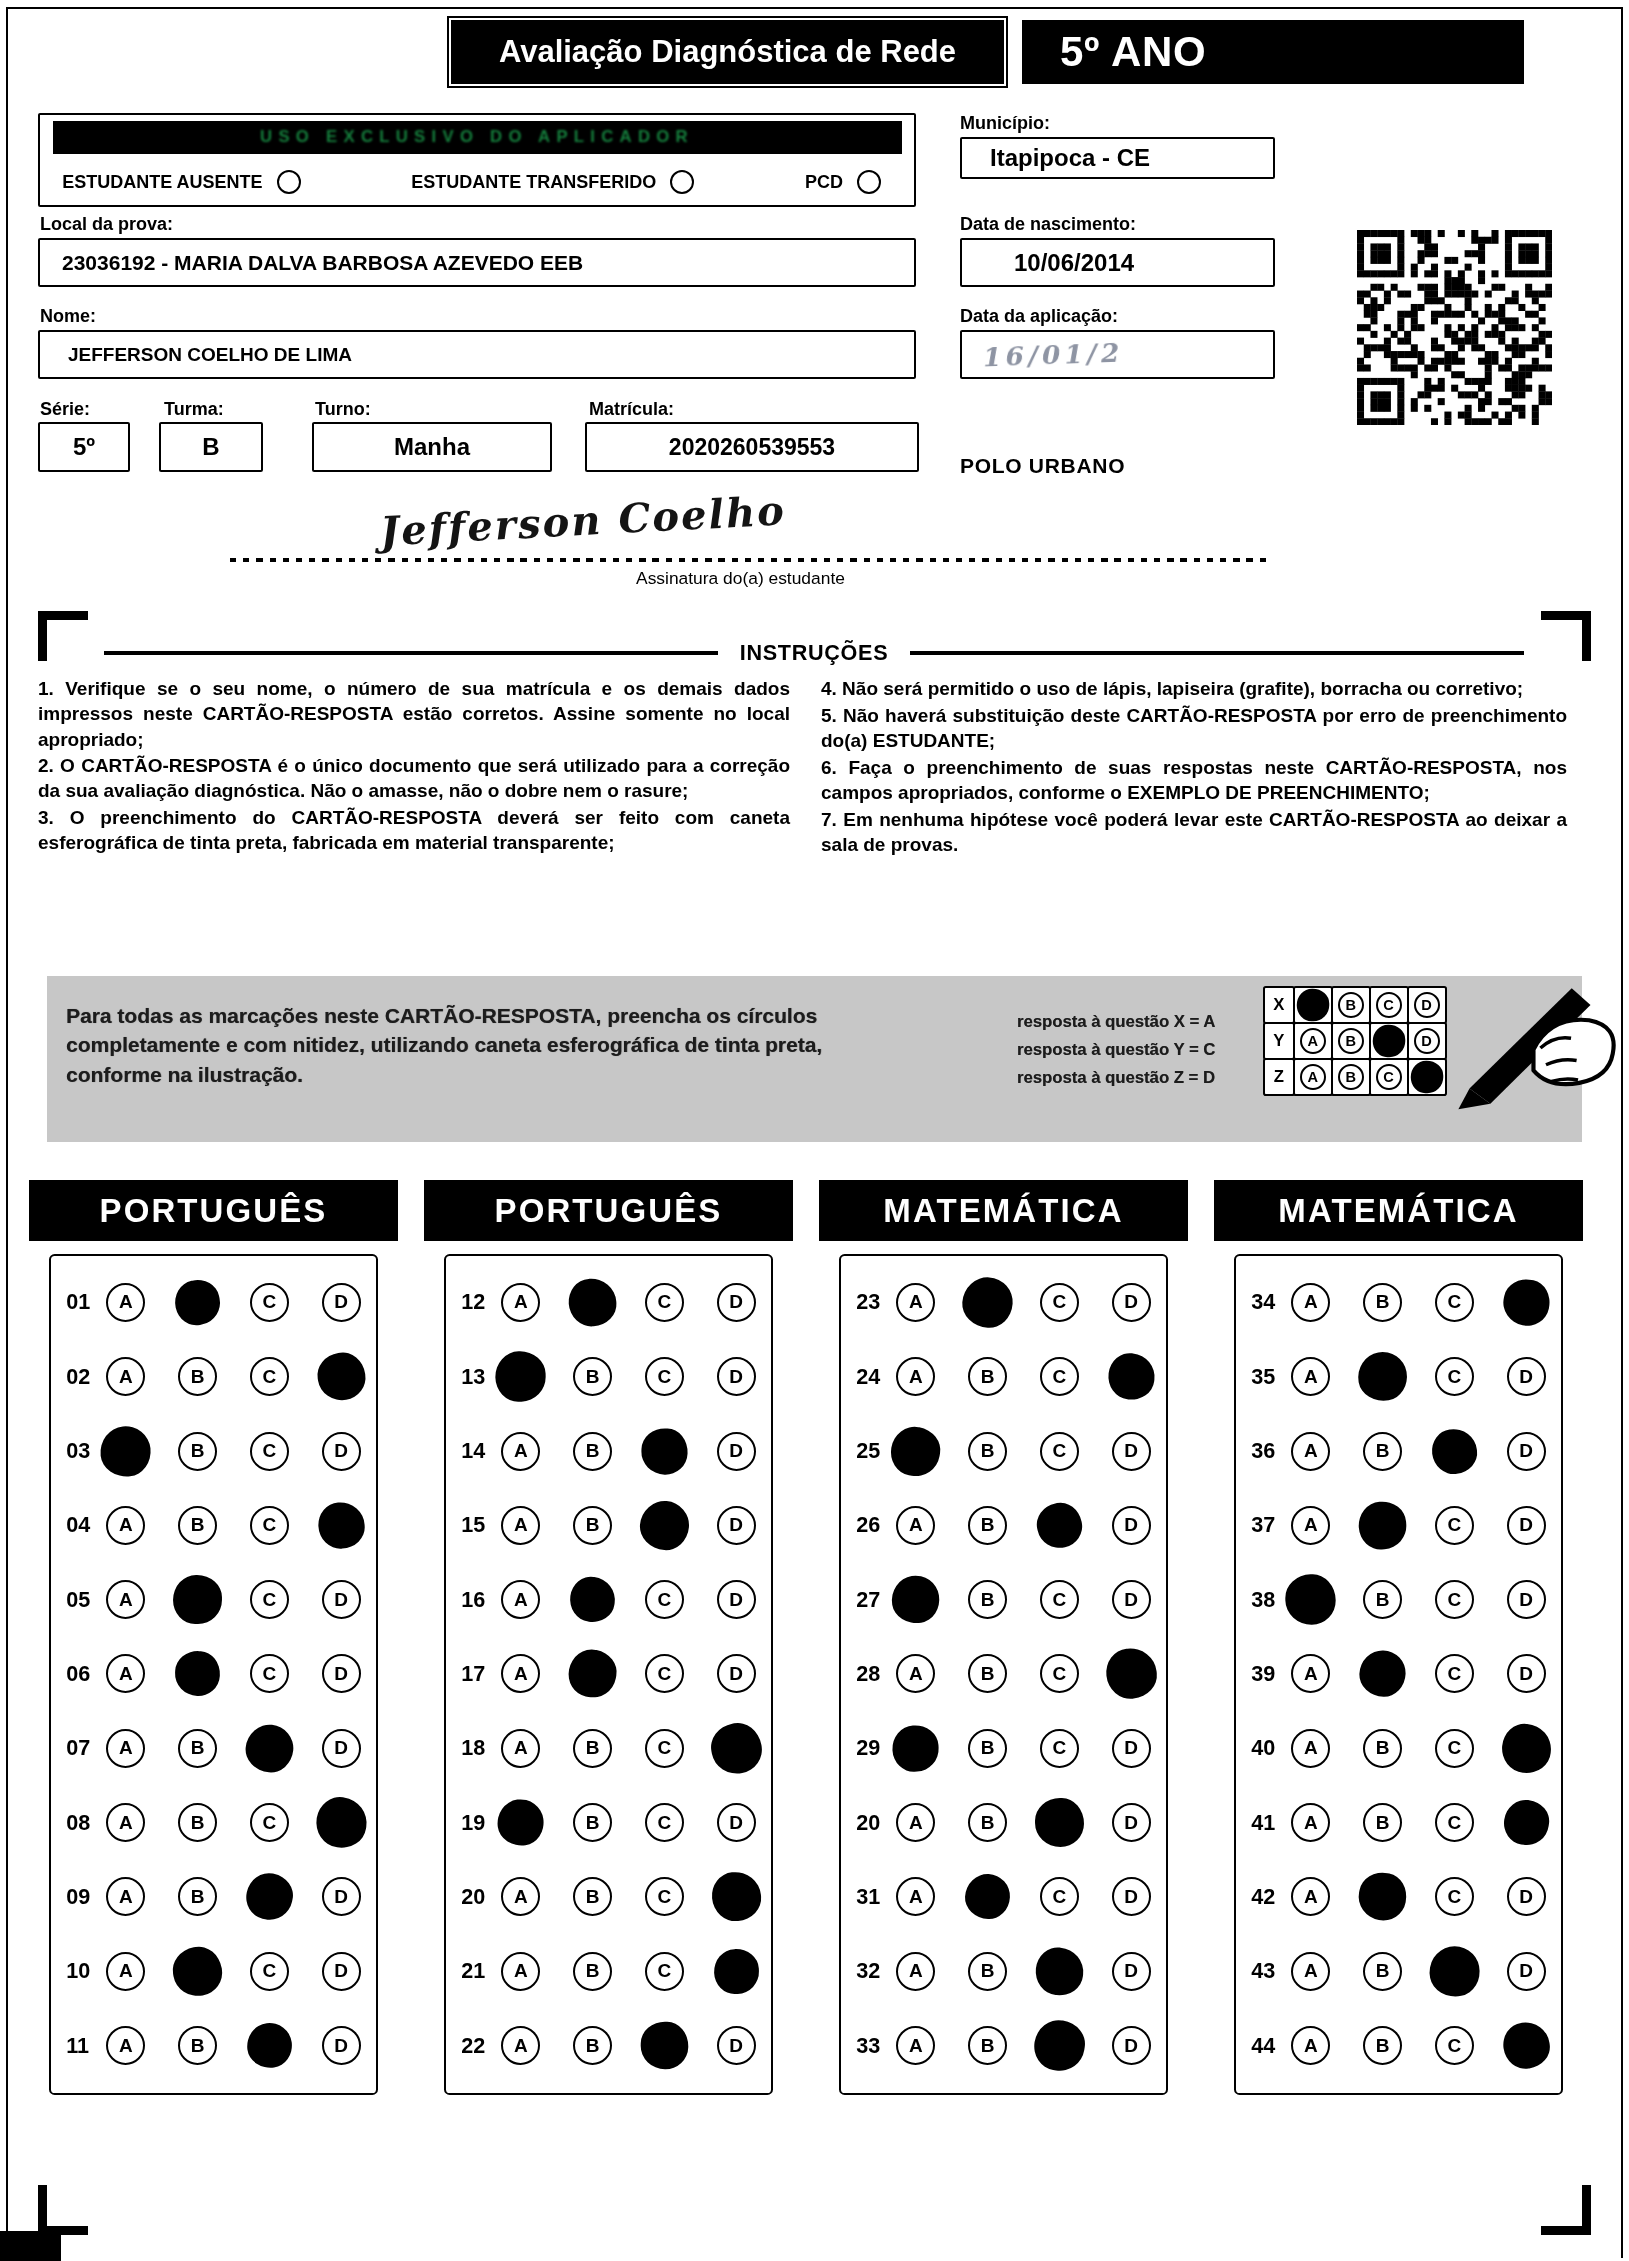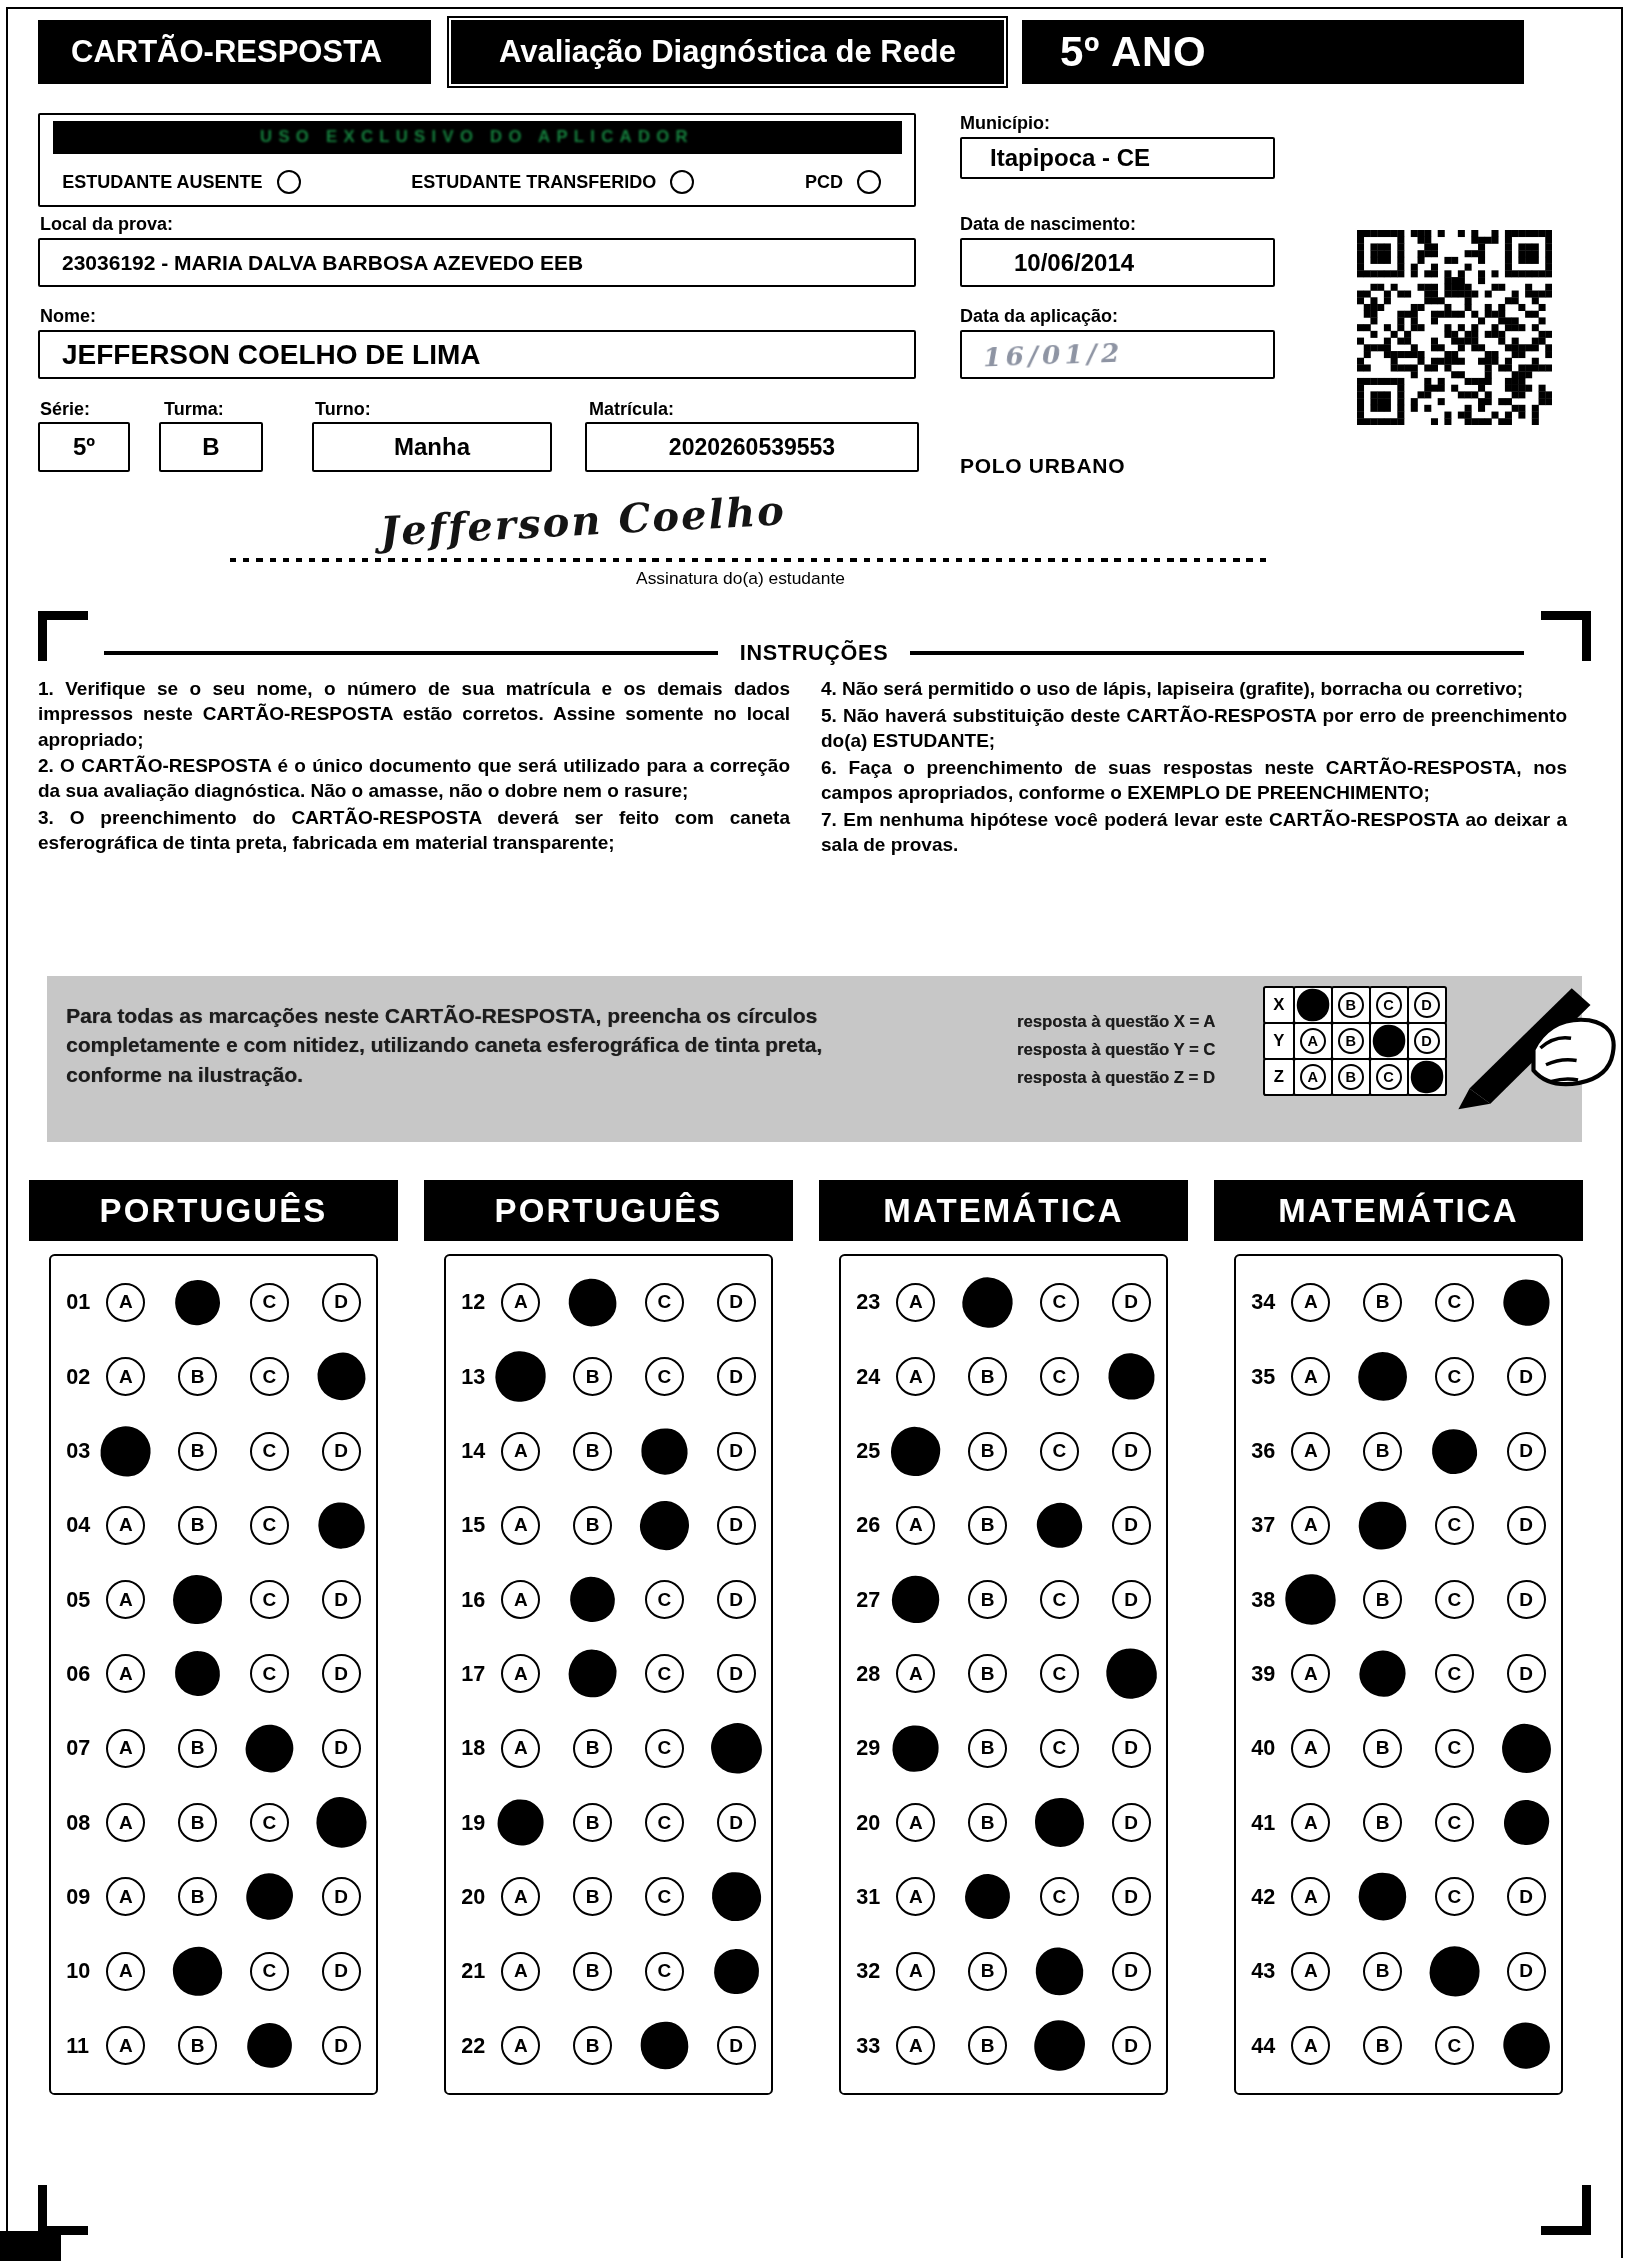--- a/index.html
+++ b/index.html
@@ -91,21 +91,20 @@
   .edge-print{left:0;top:2231px;width:61px;height:30px;background:#000;}
   .qr{left:1357px;top:230px;width:195px;height:195px;}
   .polo{left:960px;top:454px;font-weight:bold;font-size:21px;letter-spacing:0.7px;}
 </style>
 </head>
 <body>
 
 <div class="page">
   <div class="page-frame"></div>
 
-  <div class="abs hdr-box hdr-left">CARTÃO-RESPOSTA</div>
   <div class="abs hdr-box hdr-mid">Avaliação Diagnóstica de Rede</div>
   <div class="abs hdr-box hdr-right">5º ANO</div>
 
   <div class="abs applicator">
     <div class="applicator-bar">
       <span>USO EXCLUSIVO DO APLICADOR</span>
     </div>
     <div class="status-row">
         <div class="status-item">
           <span class="status-label">ESTUDANTE AUSENTE</span>
@@ -119,21 +118,21 @@
           <span class="status-label">PCD</span>
           <span class="status-circle"></span>
         </div>
       </div>
   </div>
 
   <div class="abs label" style="left:40px;top:214px;">Local da prova:</div>
   <div class="abs field" style="left:38px;top:238px;width:878px;height:49px;font-size:21px;padding-left:22px;">23036192 - MARIA DALVA BARBOSA AZEVEDO EEB</div>
 
   <div class="abs label" style="left:40px;top:306px;">Nome:</div>
-  <div class="abs field" style="left:38px;top:330px;width:878px;height:49px;font-size:28px;padding-left:22px;">JEFFERSON COELHO DE LIMA</div>
+  <div class="abs field" style="left:38px;top:330px;width:878px;height:49px;font-size:19px;padding-left:28px;">JEFFERSON COELHO DE LIMA</div>
 
   <div class="abs label" style="left:40px;top:399px;">Série:</div>
   <div class="abs label" style="left:164px;top:399px;">Turma:</div>
   <div class="abs label" style="left:315px;top:399px;">Turno:</div>
   <div class="abs label" style="left:589px;top:399px;">Matrícula:</div>
 
   <div class="abs field" style="left:38px;top:422px;width:92px;height:50px;font-size:24px;justify-content:center;">5º</div>
   <div class="abs field" style="left:159px;top:422px;width:104px;height:50px;font-size:24px;justify-content:center;">B</div>
   <div class="abs field" style="left:312px;top:422px;width:240px;height:50px;font-size:24px;justify-content:center;">Manha</div>
   <div class="abs field" style="left:585px;top:422px;width:334px;height:50px;font-size:23px;justify-content:center;">2020260539553</div>

